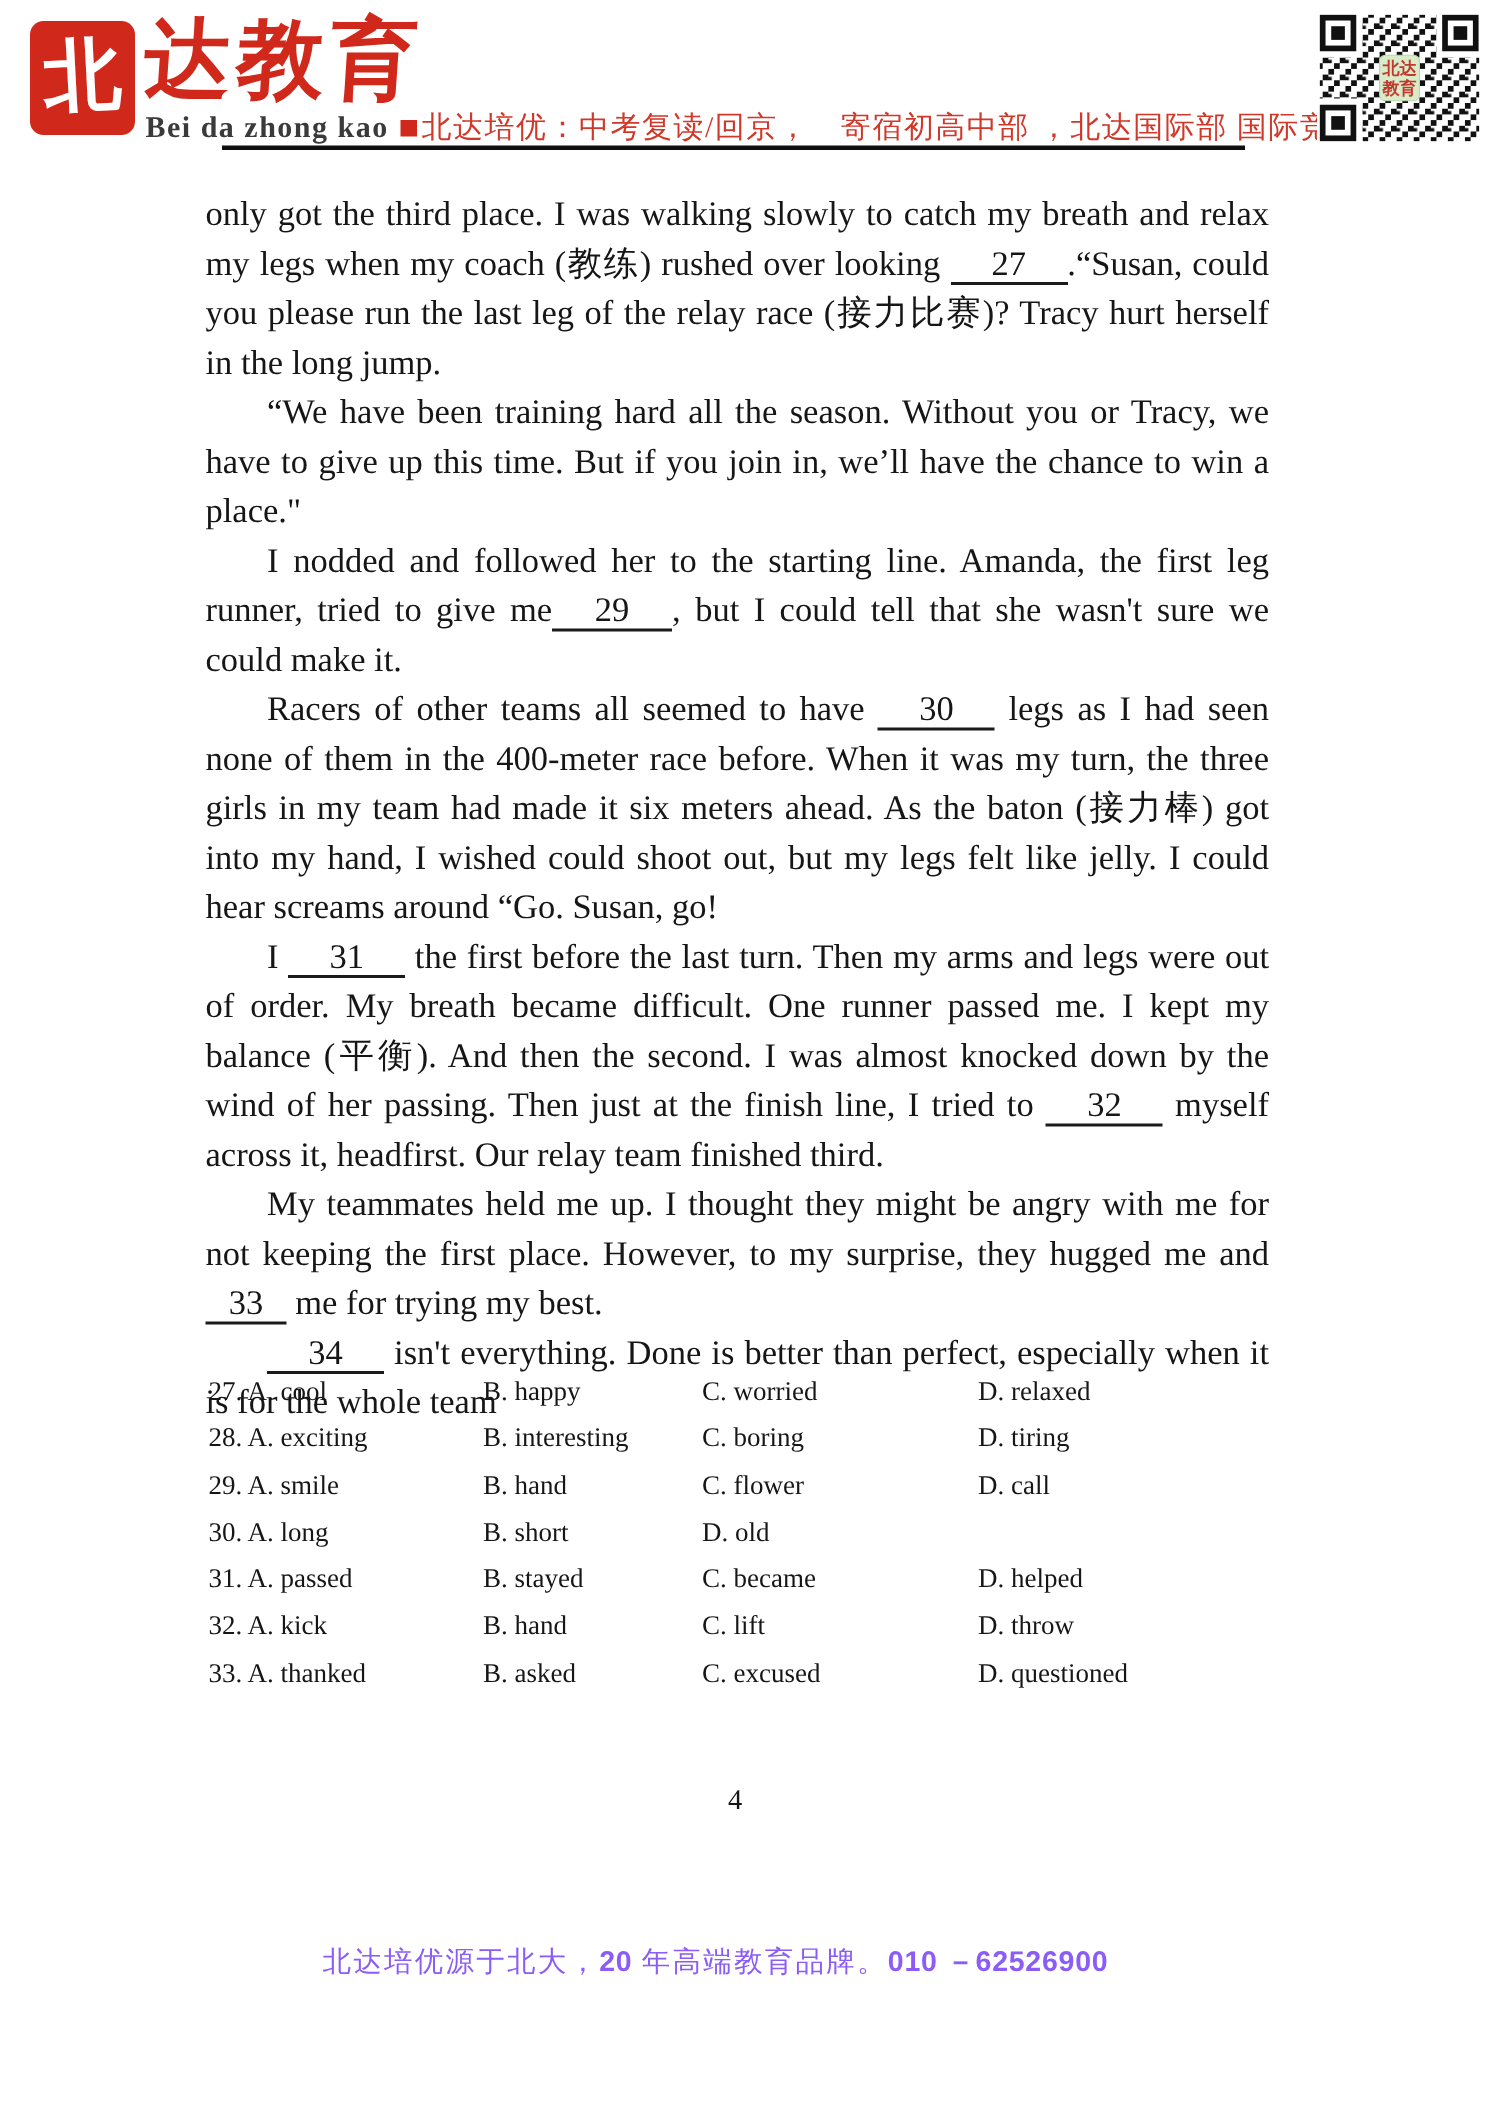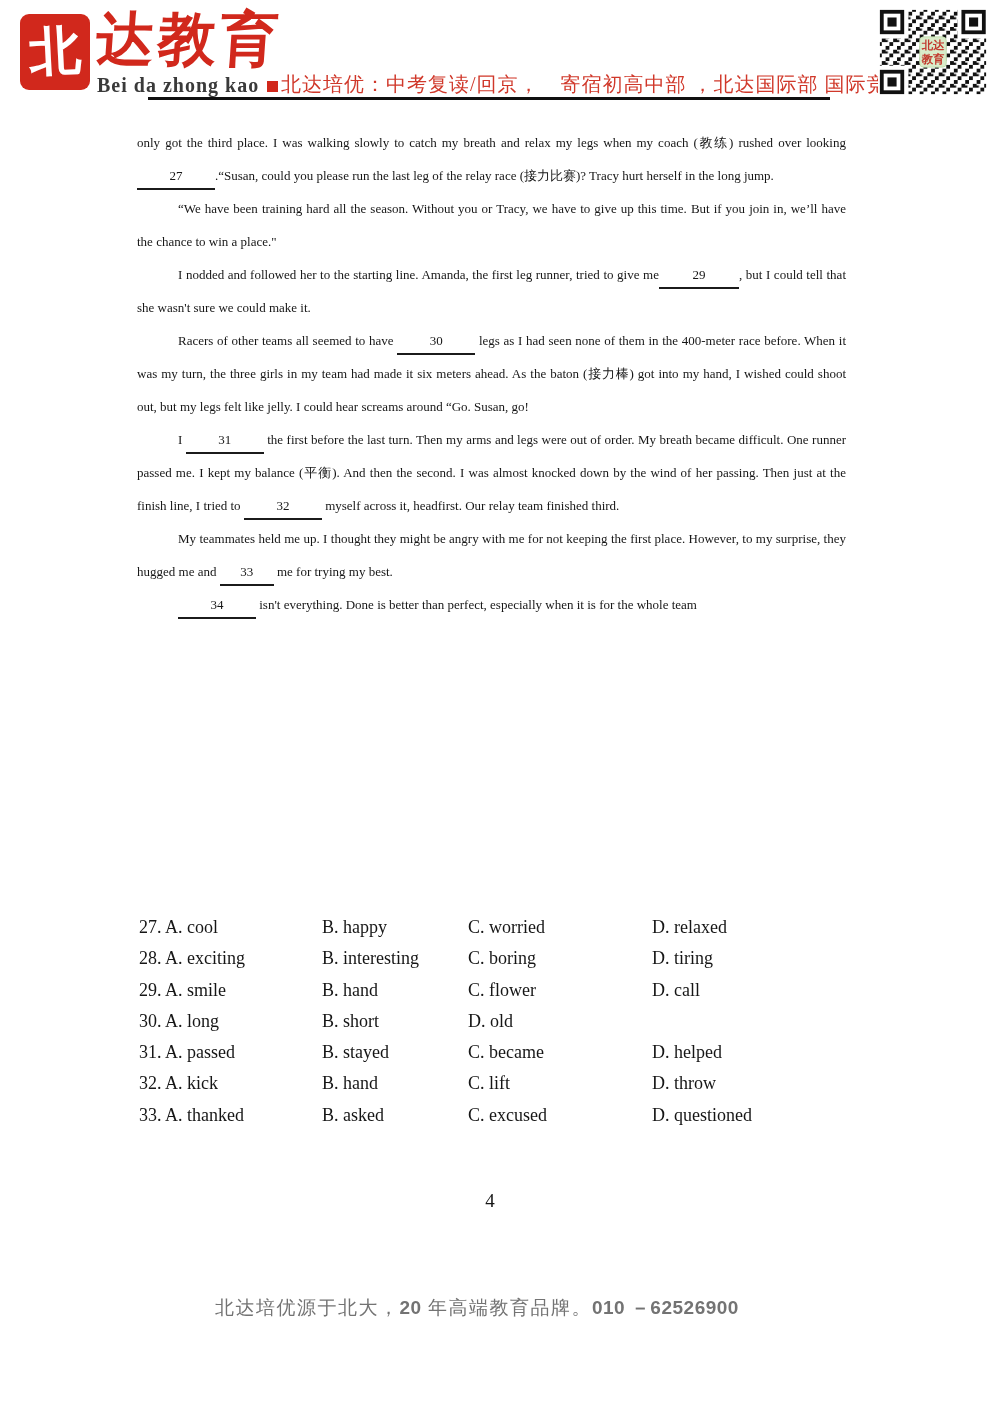--- a/index.html
+++ b/index.html
@@ -33,21 +33,21 @@
     color:#d0382a; font-size:20px; letter-spacing:1px; white-space:nowrap;
   }
   .header-rule{
     position:absolute; left:148px; top:97px; width:682px; height:3px; background:#101010;
   }
   .qr{ position:absolute; left:878px; top:8px; }
 
   
   .passage{
     position:absolute; left:137px; top:126px; width:709px;
-    font-size:13px; line-height:33px; text-align:justify;
+    font-size:23px; line-height:33px; text-align:justify;
   }
   .para{ text-indent:41px; }
   .para.noindent{ text-indent:0; }
   .blank{
     display:inline-block; width:78px; text-align:center; text-indent:0;
     border-bottom:2px solid #1b1b1b; line-height:24px; vertical-align:baseline;
   }
   .blank.b-33{ width:54px; }
   .blank.b-29{ width:80px; }
 
@@ -56,21 +56,21 @@
     position:absolute; left:139px; top:912px; width:712px;
     font-size:18px;
   }
   .opt-row{ display:grid; grid-template-columns:183px 146px 184px 1fr; line-height:31.3px; }
   .opt-cell{ white-space:nowrap; }
 
   
   .page-number{ position:absolute; left:0; top:1190px; width:980px; text-align:center; font-size:19px; }
   .footer-text{
     position:absolute; left:215px; top:1295px; width:600px; white-space:nowrap;
-    color:#737373; font-size:19px; letter-spacing:1.5px;
+    color:#8b5cf6; font-size:19px; letter-spacing:1.5px;
   }
   .footer-text .fbold{ font-family:"Liberation Sans","DejaVu Sans",sans-serif; font-weight:bold; letter-spacing:0.5px; }
 </style>
 </head>
 <body>
 
 <div class="page">
 
   <div class="seal">
     <span>北</span>

